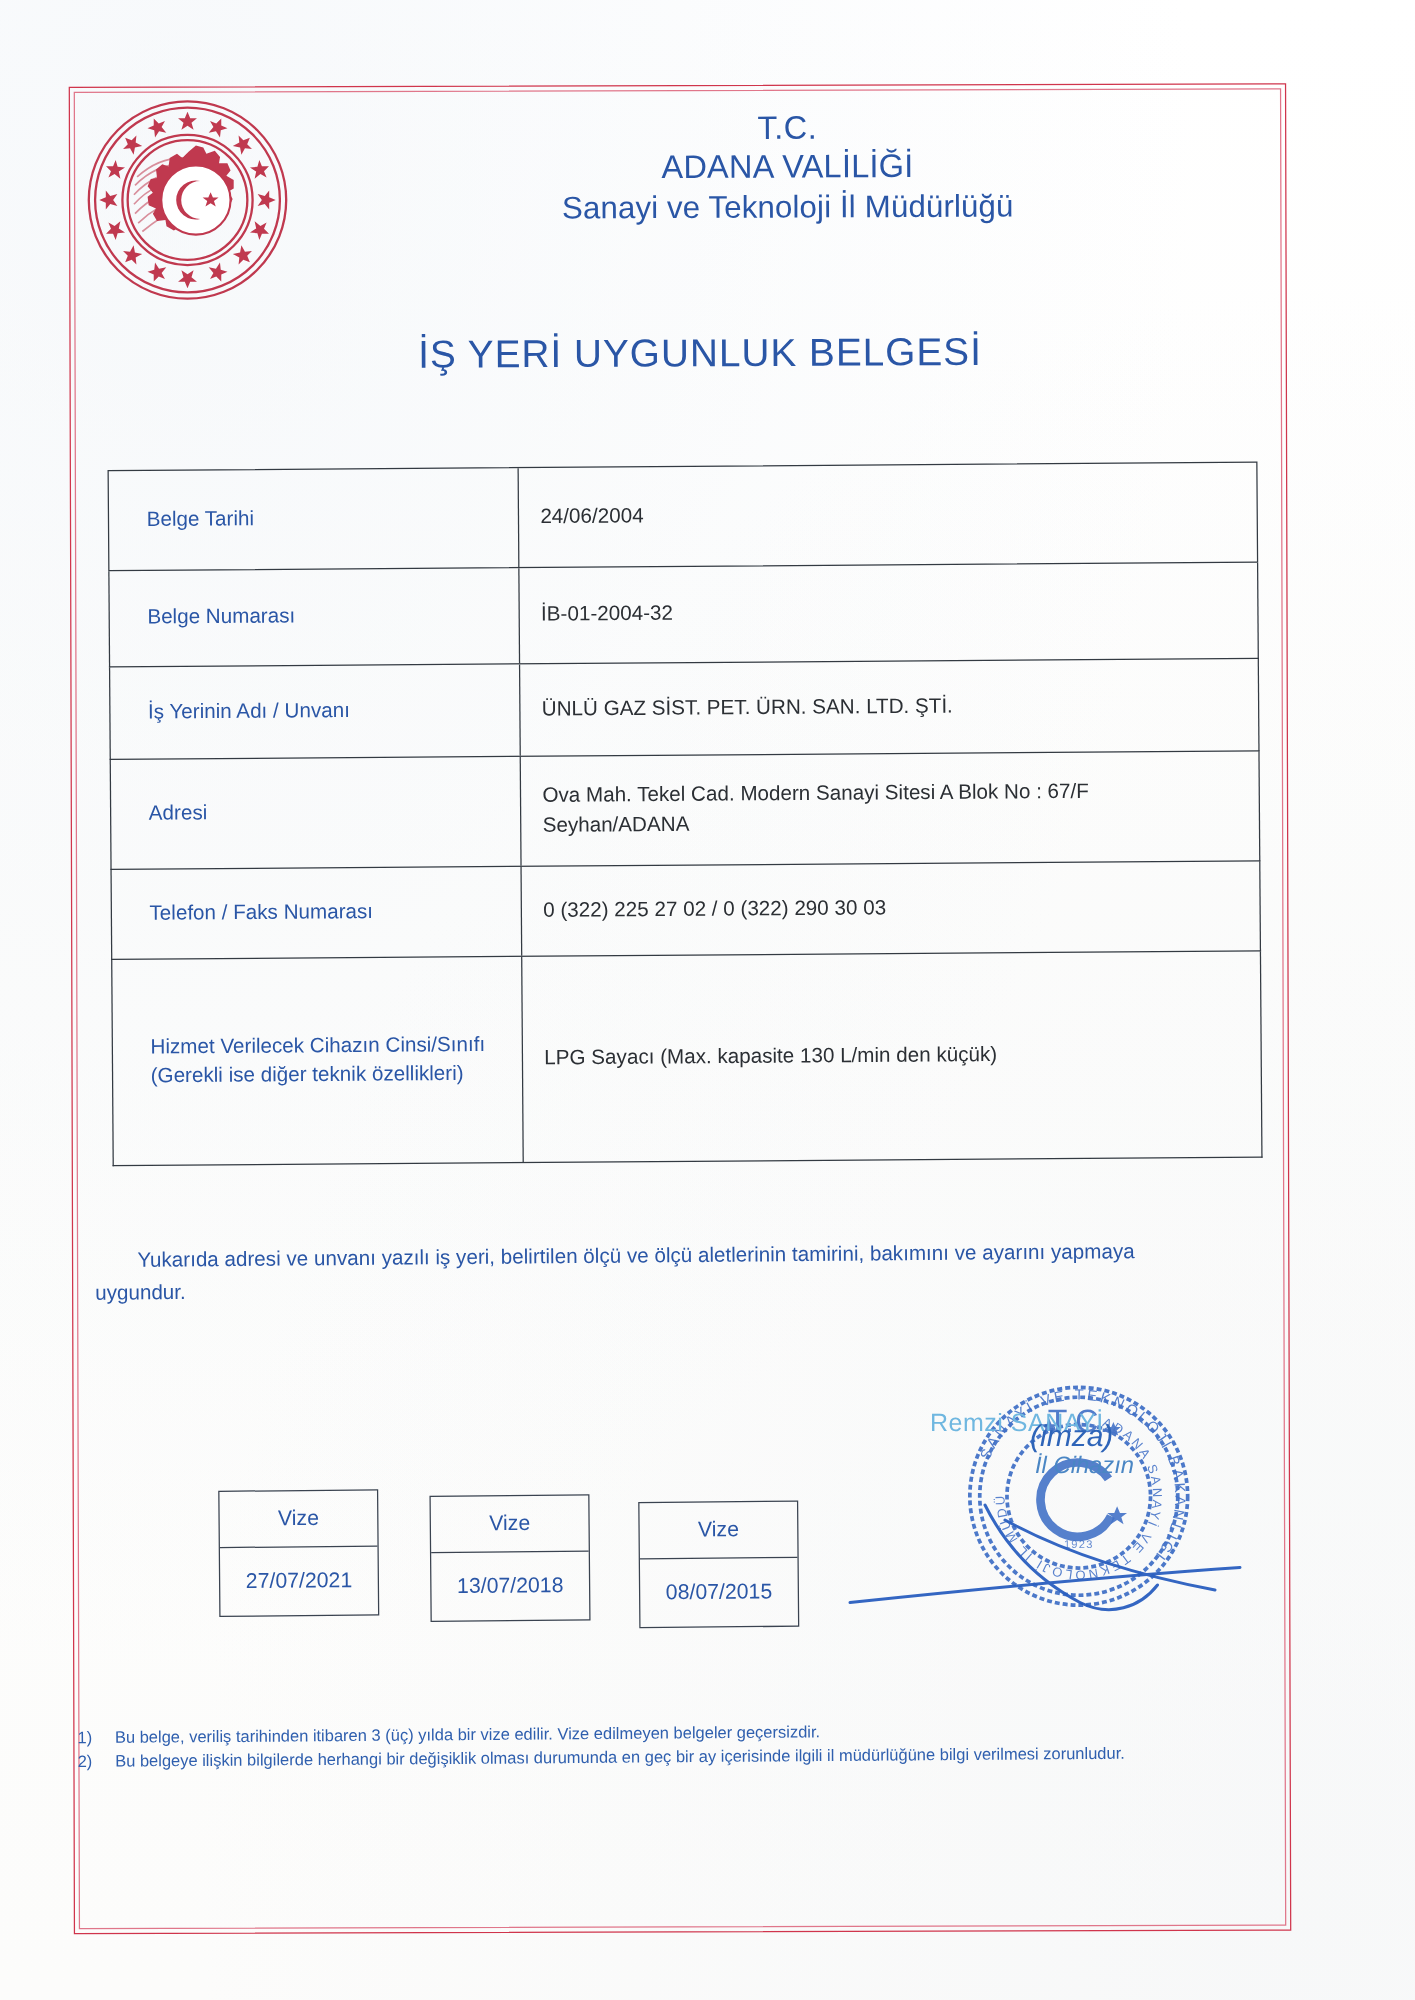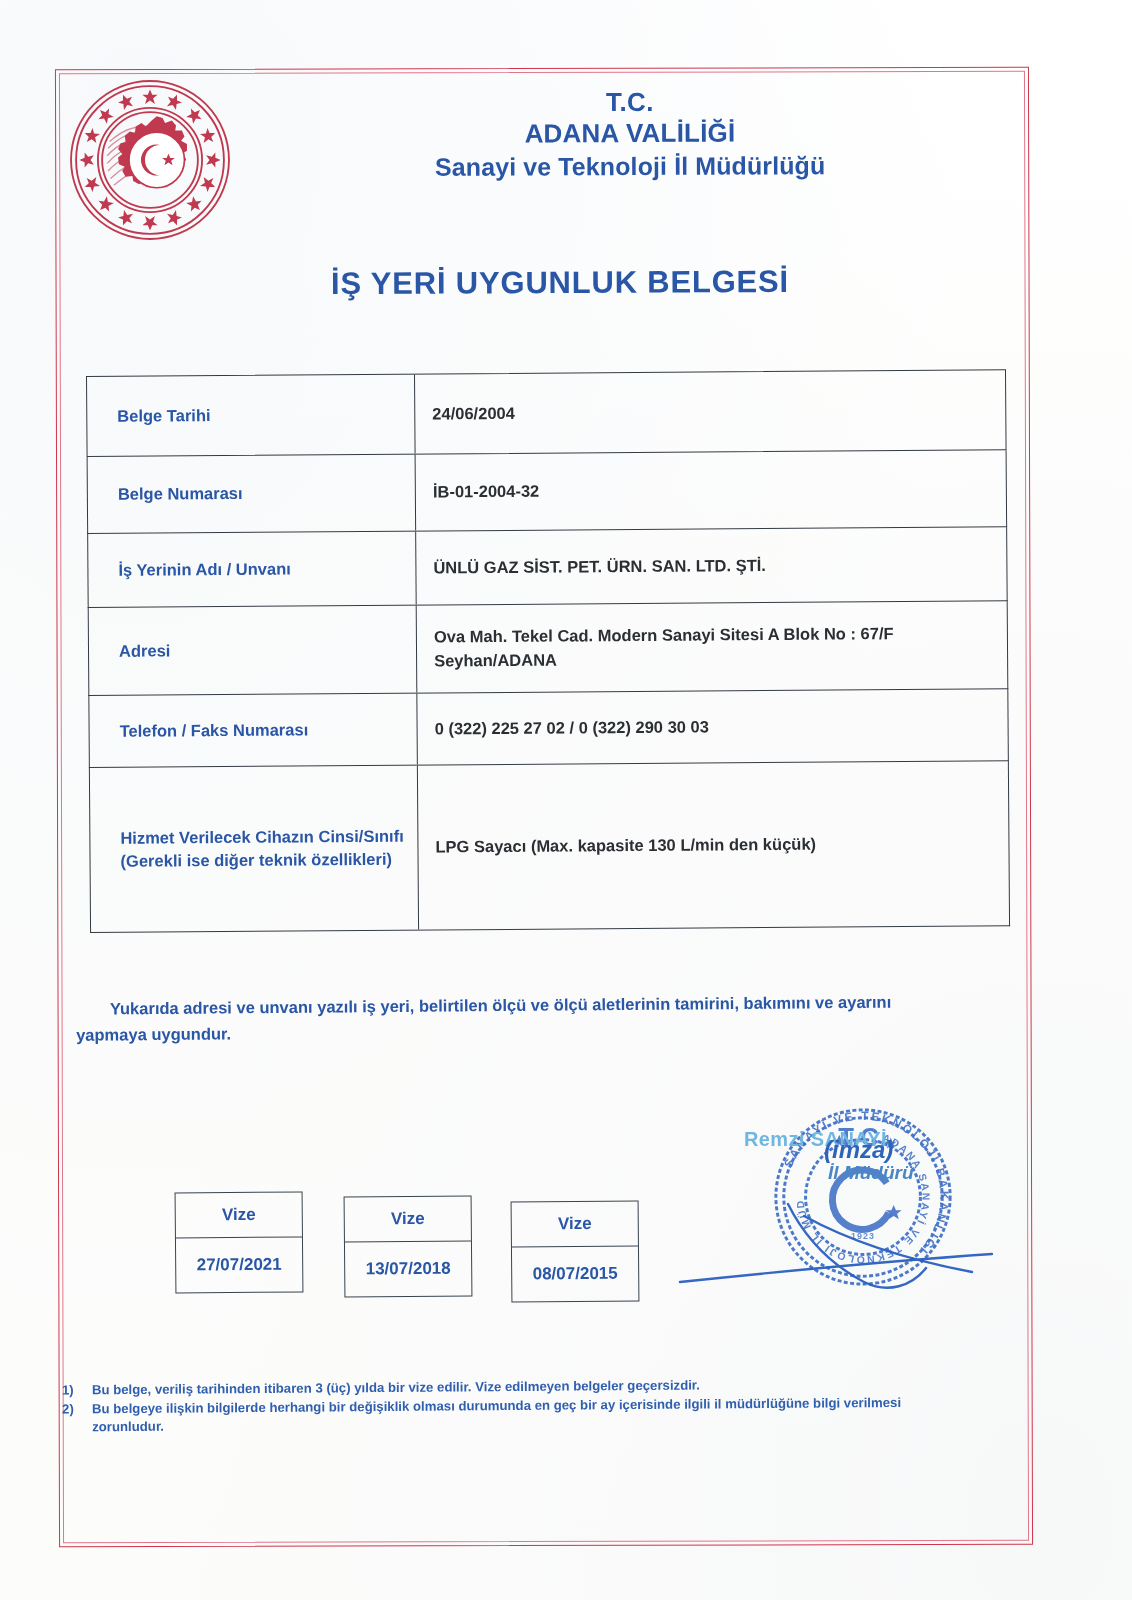--- a/index.html
+++ b/index.html
@@ -9,21 +9,20 @@
   }
   body {
     font-family: "Liberation Sans", sans-serif;
   }
   #page {
     position: relative;
     width: 1132px;
     height: 1600px;
     background: #fdfdfd;
     overflow: hidden;
-    font-weight: bold;
   }
 
   
   .paper-tint {
     position: absolute;
     inset: 0;
     background:
       radial-gradient(ellipse at 12% 8%, rgba(240,244,248,0.55) 0%, rgba(255,255,255,0) 58%),
       radial-gradient(ellipse at 92% 95%, rgba(242,244,246,0.5) 0%, rgba(255,255,255,0) 60%),
       linear-gradient(180deg, #ffffff 0%, #fdfdfc 45%, #fcfcfb 100%);
@@ -435,21 +434,21 @@
         </g>
         <g fill="#2a5fc0" opacity="0.9">
           <polygon transform="translate(131,116)" points="0,-8 2.3,-2.5 8,-2.5 3.4,1.0 5.2,6.6 0,3.2 -5.2,6.6 -3.4,1.0 -8,-2.5 -2.3,-2.5"></polygon>
         </g>
         <text x="100" y="142" text-anchor="middle" font-family="'Liberation Sans', sans-serif" font-size="9" fill="#2a5fc0" opacity="0.8" letter-spacing="1">1923</text>
       </svg>
     </div>
 
     <div class="sig-name">Remzi SANAYİ</div>
     <div class="sig-imza">(imza)</div>
-    <div class="sig-title">İl Müdürü</div>
+    <div class="sig-title">İl Cihazın</div>
 
     <div class="sig-stroke">
       <svg viewBox="0 0 340 225" xmlns="http://www.w3.org/2000/svg">
         <g fill="none" stroke="#2a5fc0" stroke-width="2.4" stroke-linecap="round" opacity="0.95">
           <path d="M4 196 C80 188, 200 176, 316 168"></path>
           <path d="M112 118 C126 146, 150 176, 188 196 C212 208, 236 200, 250 182"></path>
           <path d="M128 130 C168 152, 222 172, 296 186"></path>
         </g>
       </svg>
     </div>

